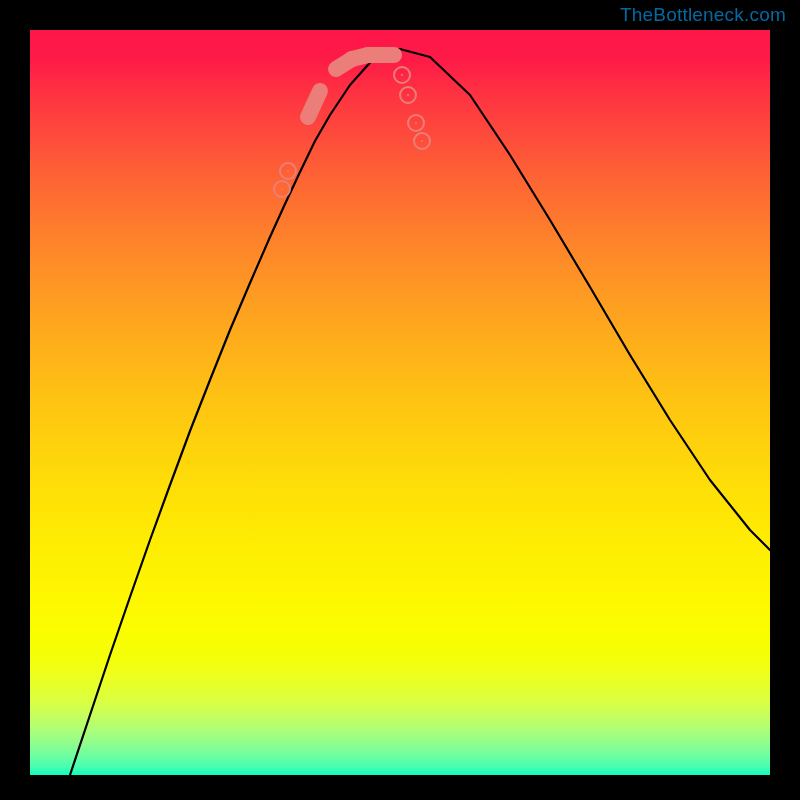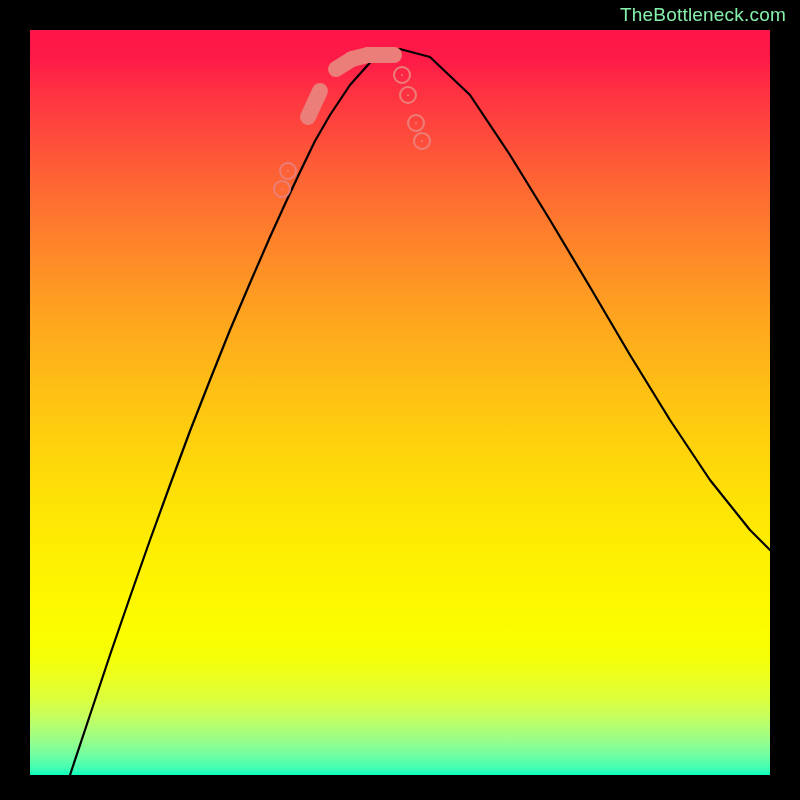--- a/index.html
+++ b/index.html
@@ -74,21 +74,21 @@
     fill: #ec7e79;
     stroke: #ec7e79;
     stroke-width: 16;
     stroke-linecap: round;
     stroke-linejoin: round;
   }
   .watermark {
     position: absolute;
     top: 4px;
     right: 14px;
-    color: #86efac;
+    color: #0369a1;
     font-size: 19px;
     letter-spacing: 0.2px;
     font-weight: 500;
   }
 </style>
 </head>
 <body>
 
 <div class="frame">
 

